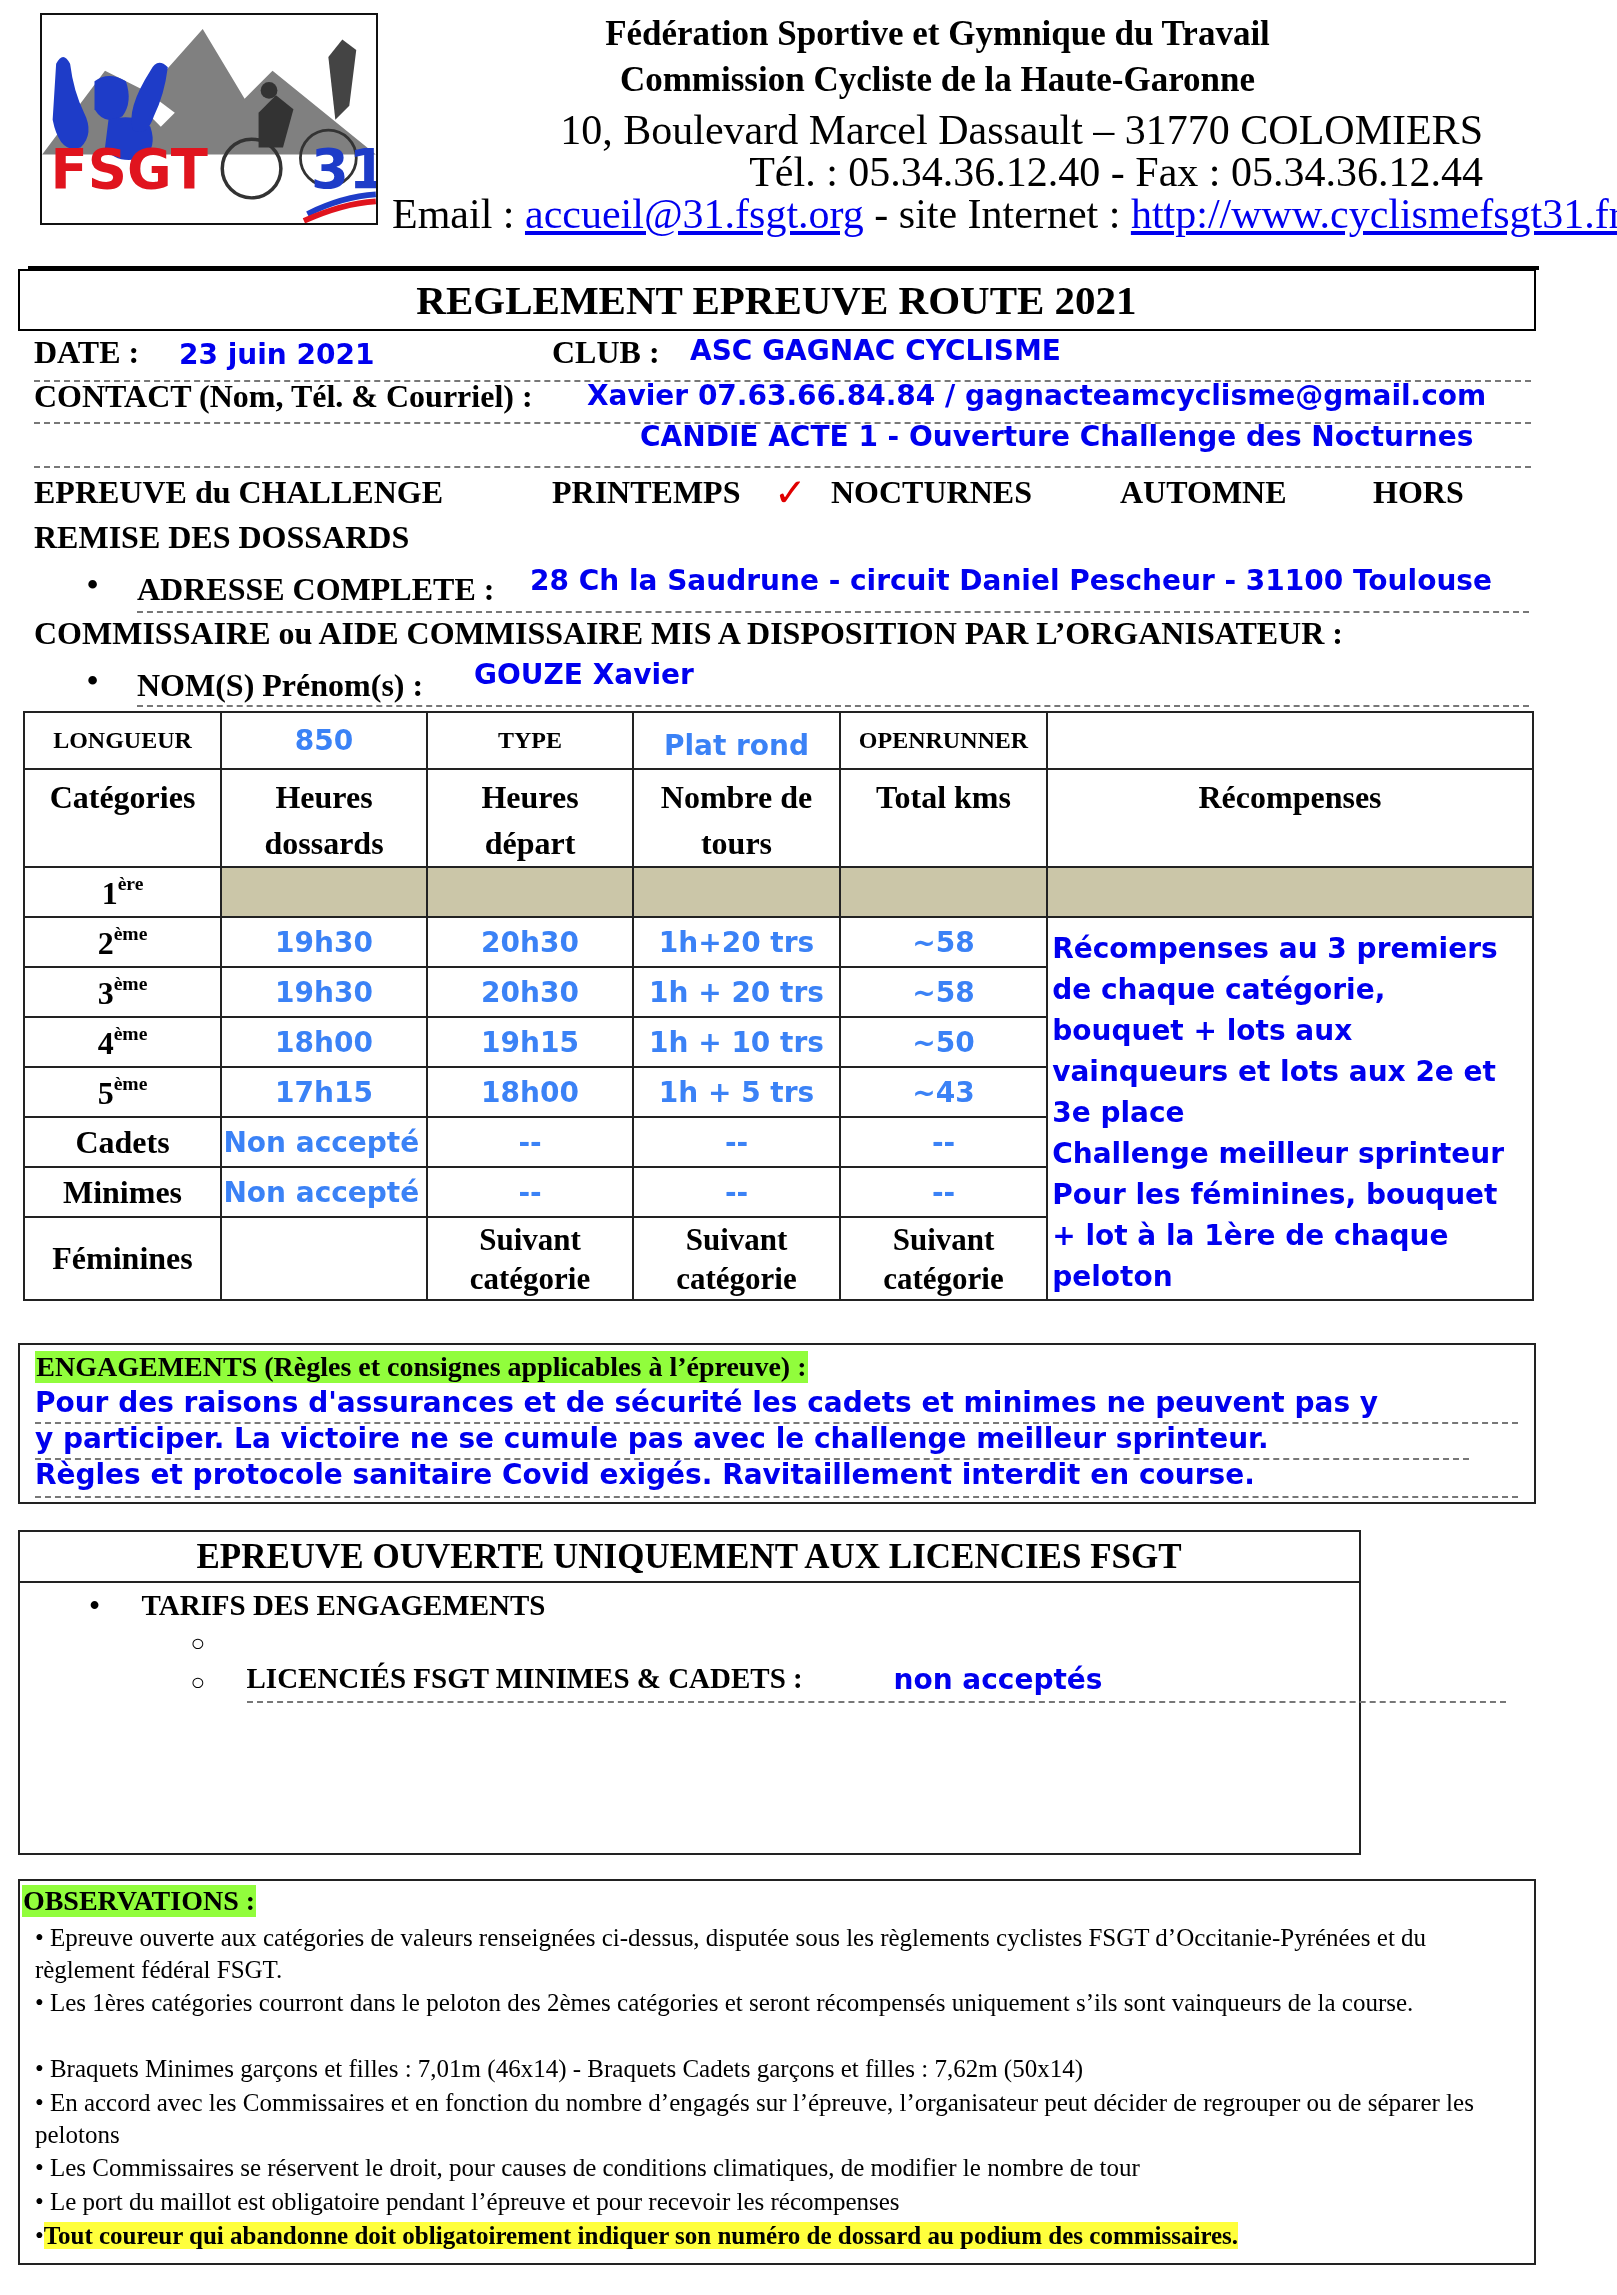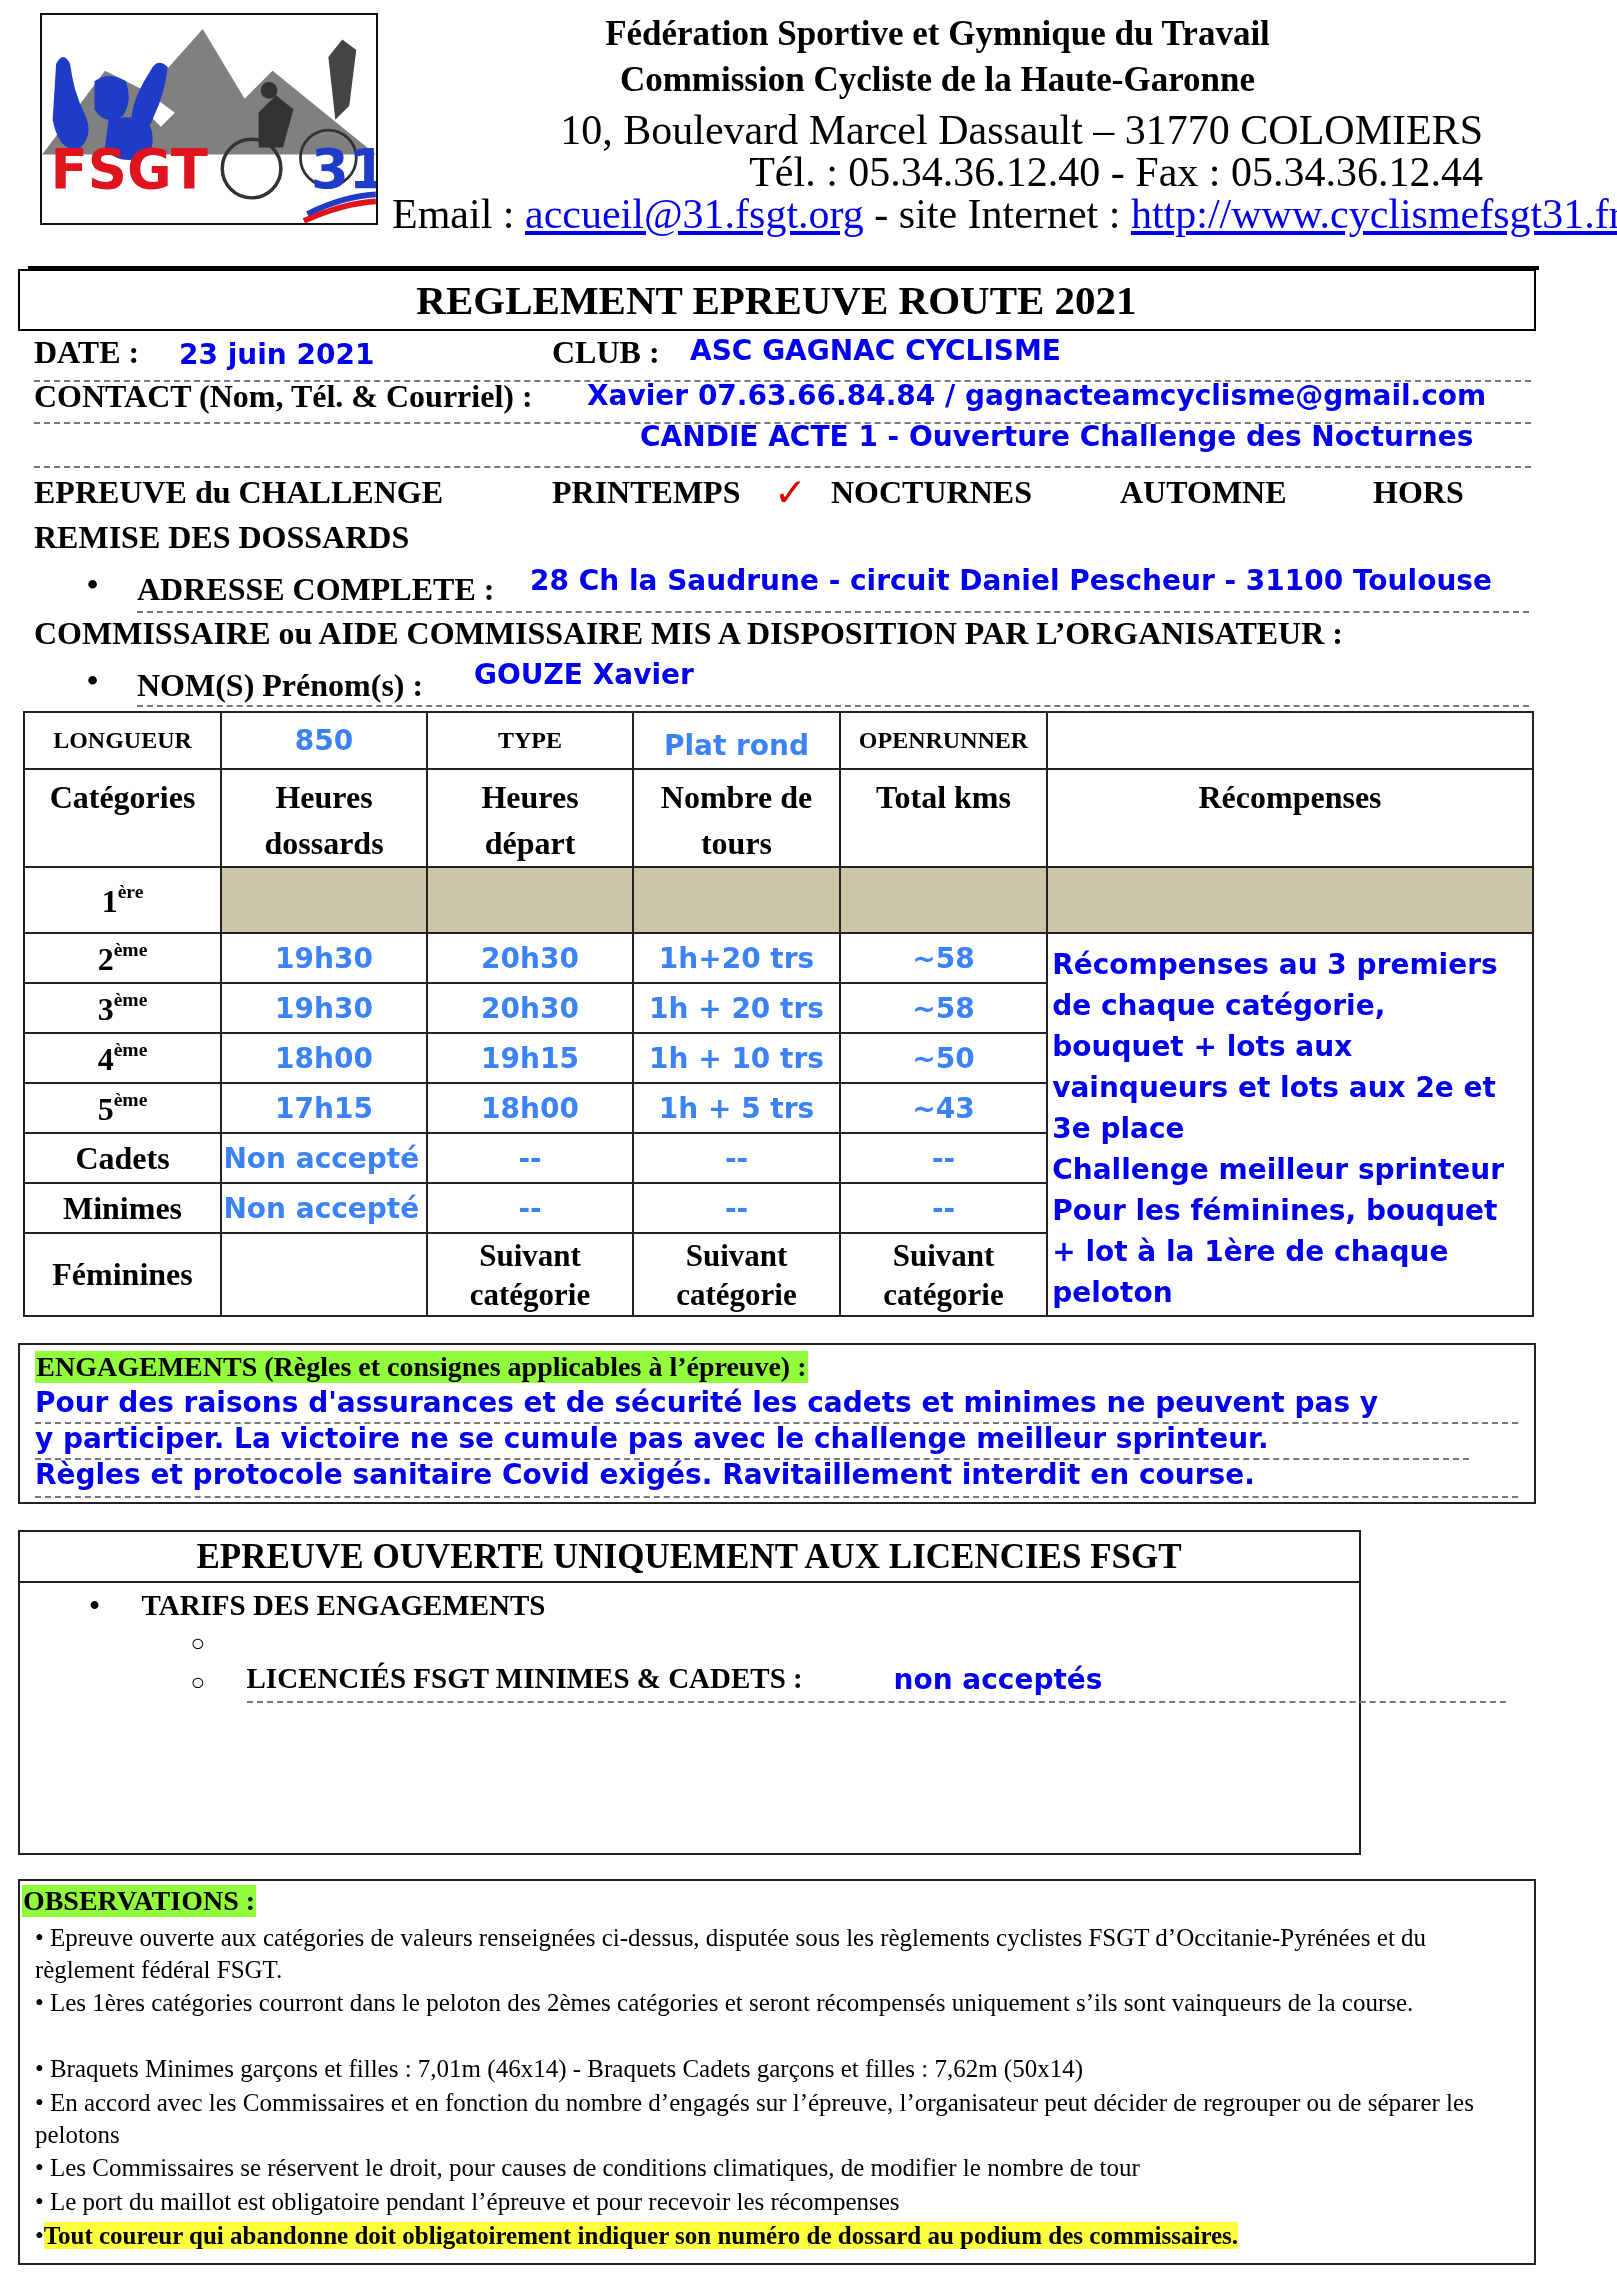--- a/index.html
+++ b/index.html
@@ -135,21 +135,21 @@
     <td class="val"></td>
   </tr>
   <tr style="height:98px;">
     <td class="hd"><span>Catégories</span></td>
     <td class="hd"><span>Heures</span><br><span>dossards</span></td>
     <td class="hd"><span>Heures</span><br><span>départ</span></td>
     <td class="hd"><span>Nombre de</span><br><span>tours</span></td>
     <td class="hd"><span>Total kms</span></td>
     <td class="hd"><span>Récompenses</span></td>
   </tr>
-  <tr style="height:66px;">
+  <tr style="height:50px;">
     <td class="cat"><span>1</span><sup>ère</sup></td>
     <td class="shade"></td>
     <td class="shade"></td>
     <td class="shade"></td>
     <td class="shade"></td>
     <td class="shade"></td>
   </tr>
   <tr style="height:50px;">
     <td class="cat"><span>2</span><sup>ème</sup></td>
     <td class="val">19h30</td>

